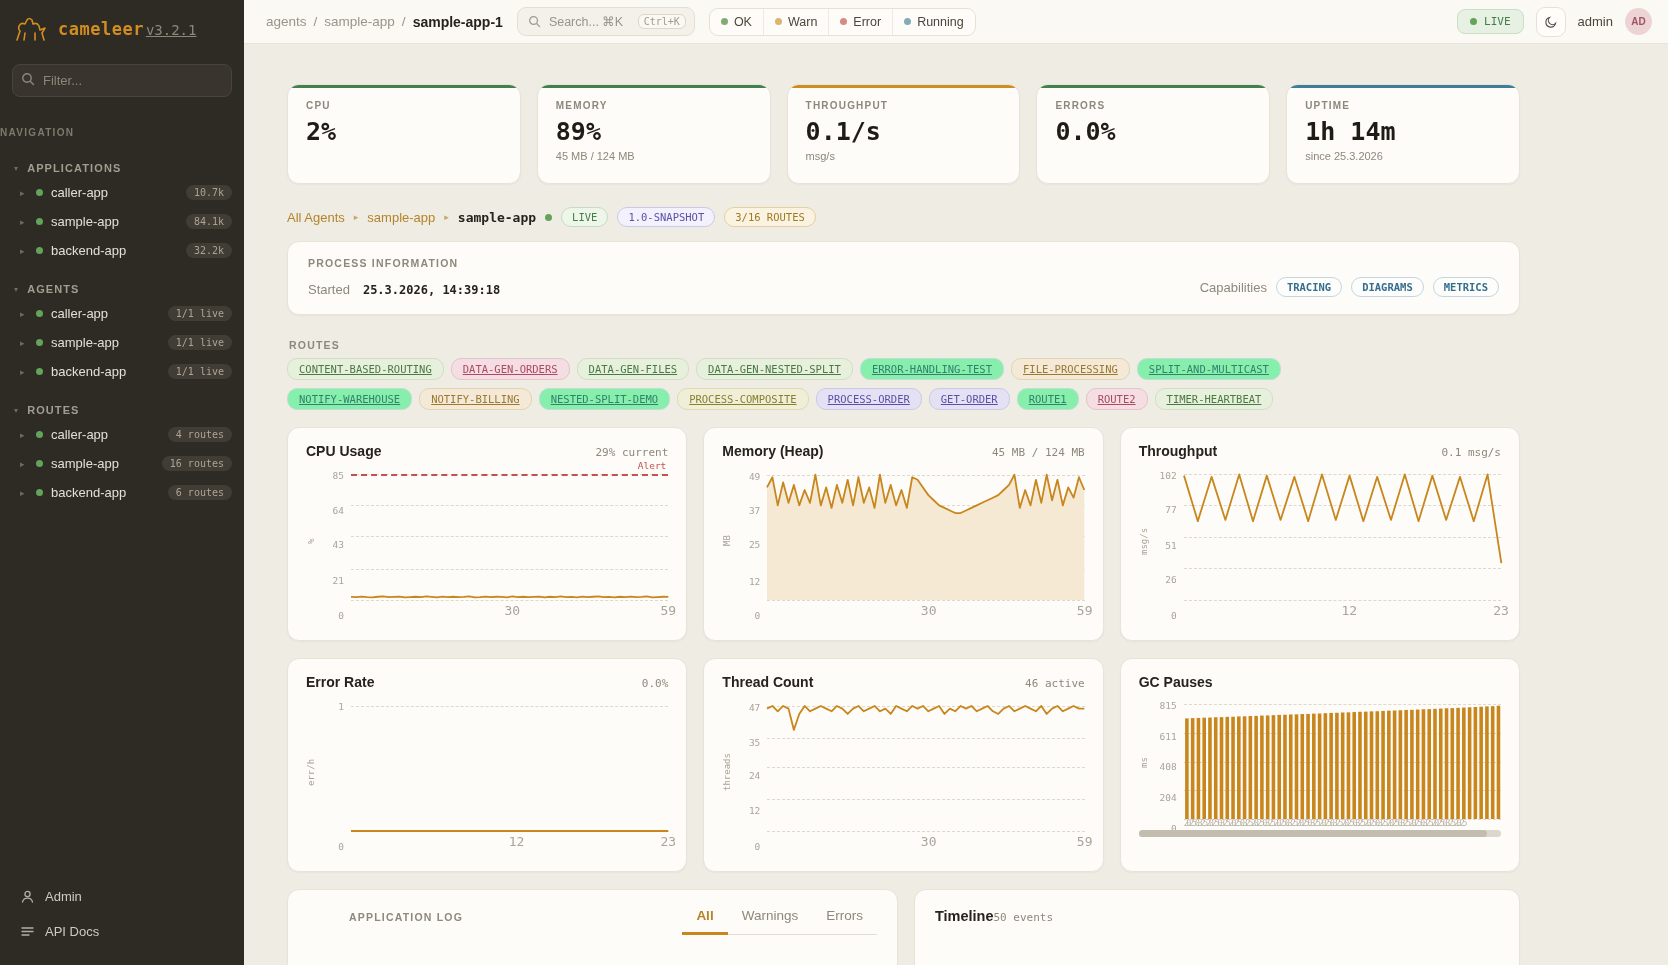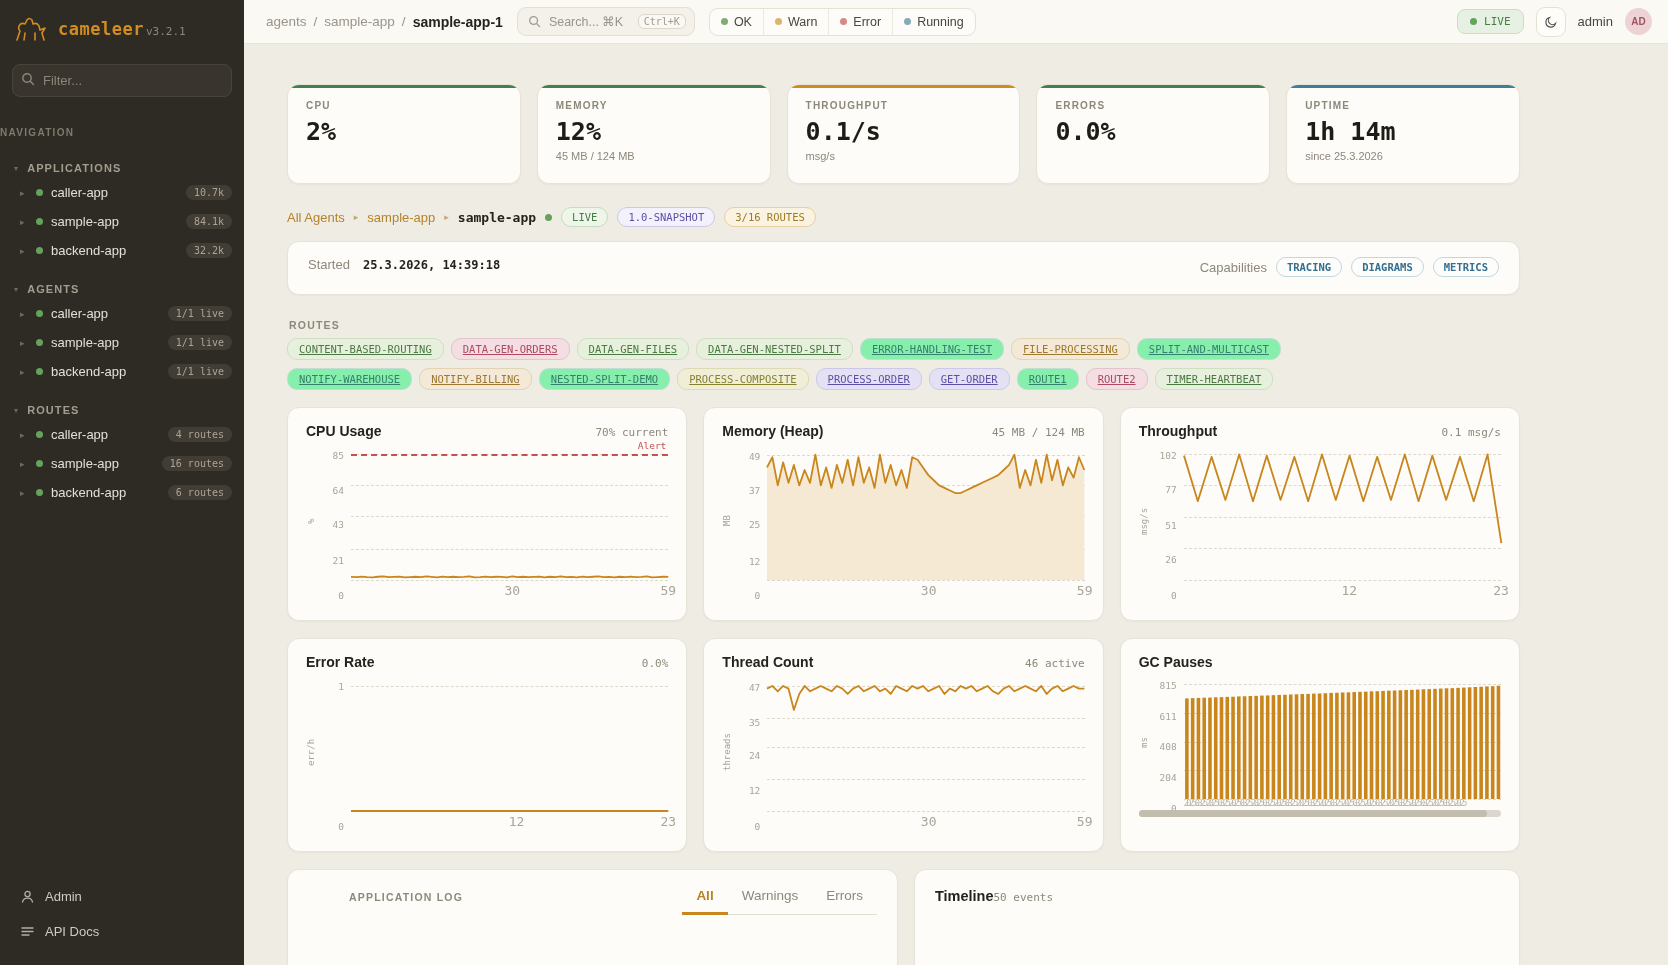--- a/index.html
+++ b/index.html
@@ -5,21 +5,21 @@
   * { margin:0; padding:0; box-sizing:border-box; }
   html,body { width:1668px; height:965px; overflow:hidden; background:#efece4;
     font-family:"Liberation Sans","DejaVu Sans",sans-serif; }
   .mono { font-family:"DejaVu Sans Mono","Liberation Mono",monospace; }
 
   
   .sidebar { position:fixed; left:0; top:0; width:244px; height:965px; background:#2e2a24;
     color:#e4dfd5; display:flex; flex-direction:column; z-index:5; }
   .logo-row { display:flex; align-items:center; gap:10px; padding:16px 16px 14px 14px; }
   .logo-name { color:#d28d20; font-family:"DejaVu Sans Mono",monospace; font-weight:bold; font-size:17px; letter-spacing:.5px; }
-  .logo-ver { color:#8d8779; font-family:"DejaVu Sans Mono",monospace; font-size:11px; margin-left:2px; }
+  .logo-ver { color:#8d8779; font-family:"DejaVu Sans Mono",monospace; font-size:14px; margin-left:2px;text-decoration:underline; }
   .filter-wrap { margin:8px 12px 4px; position:relative; }
   .filter-input { width:100%; background:#39342d; border:1px solid #49443b; border-radius:8px;
     padding:8px 10px 8px 30px; color:#d8d3c8; font-size:13px; outline:none; }
   .filter-input::placeholder { color:#8d8779; }
   .filter-icon { position:absolute; left:9px; top:8px; }
   .nav-section-title { color:#7f7a6d; font-size:10px; letter-spacing:1.3px; padding:26px 0 6px; font-weight:bold; }
   .nav-group { padding:14px 0 0; }
   .nav-group-head { display:flex; align-items:center; gap:8px; padding:4px 14px; color:#a39d90;
     font-size:11px; font-weight:bold; letter-spacing:1.1px; cursor:pointer; }
   .nav-group-caret { font-size:8px; color:#6e6a60; }
@@ -318,21 +318,21 @@
       <div class="metric-accent" style="background: rgb(68, 128, 78);"></div>
       <div class="metric-body">
         <div class="metric-label">CPU</div>
         <div class="metric-value">2%</div>
       </div>
     </div>
     <div class="card metric-card">
       <div class="metric-accent" style="background: rgb(68, 128, 78);"></div>
       <div class="metric-body">
         <div class="metric-label">MEMORY</div>
-        <div class="metric-value">12%</div>
+        <div class="metric-value">89%</div>
         <div class="metric-sub">45 MB / 124 MB</div>
       </div>
     </div>
     <div class="card metric-card">
       <div class="metric-accent" style="background: rgb(207, 140, 31);"></div>
       <div class="metric-body">
         <div class="metric-label">THROUGHPUT</div>
         <div class="metric-value">0.1/s</div>
         <div class="metric-sub">msg/s</div>
       </div>
@@ -361,20 +361,21 @@
     <span class="agent-sep">▸</span>
     <span class="agent-current">sample-app</span>
     <span class="dot" style="background: rgb(99, 163, 90);"></span>
     <span class="pill pill-green">LIVE</span>
     <span class="pill pill-purple">1.0-SNAPSHOT</span>
     <span class="pill pill-amber">3/16 ROUTES</span>
   </div>
 
   <div class="card proc-card">
     <div style="flex:1;">
+      <div class="proc-title">PROCESS INFORMATION</div>
       <div class="proc-row">
         <span class="proc-key">Started</span>
         <span class="proc-val">25.3.2026, 14:39:18</span>
       </div>
     </div>
     <div class="proc-right">
       <span class="proc-key">Capabilities</span>
       <span class="cap-pill">TRACING</span>
       <span class="cap-pill">DIAGRAMS</span>
       <span class="cap-pill">METRICS</span>
@@ -398,21 +399,21 @@
     <span class="tag tag-purple">GET-ORDER</span>
     <span class="tag tag-teal">ROUTE1</span>
     <span class="tag tag-pink">ROUTE2</span>
     <span class="tag tag-green">TIMER-HEARTBEAT</span>
   </div>
 
   <div class="charts-grid">
     <div class="card chart-card">
       <div class="chart-head">
         <span class="chart-title">CPU Usage</span>
-        <span class="chart-value">70% current</span>
+        <span class="chart-value">29% current</span>
       </div>
       <div class="chart-flex">
         <div class="ylabel">%</div>
         <div class="ytick-col">
             <div class="ytick" style="top: 100%;">0</div>
             <div class="ytick" style="top: 76.6667%;">21</div>
             <div class="ytick" style="top: 52.2222%;">43</div>
             <div class="ytick" style="top: 28.8889%;">64</div>
             <div class="ytick" style="top: 5.55556%;">85</div>
           </div>

